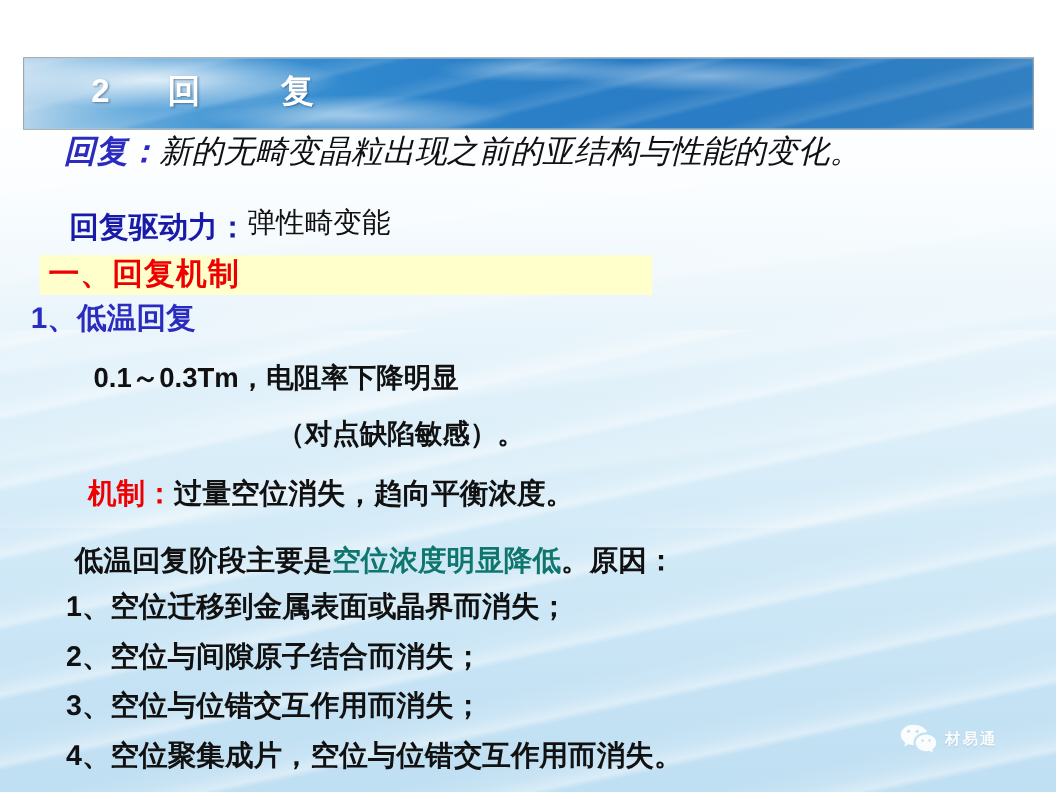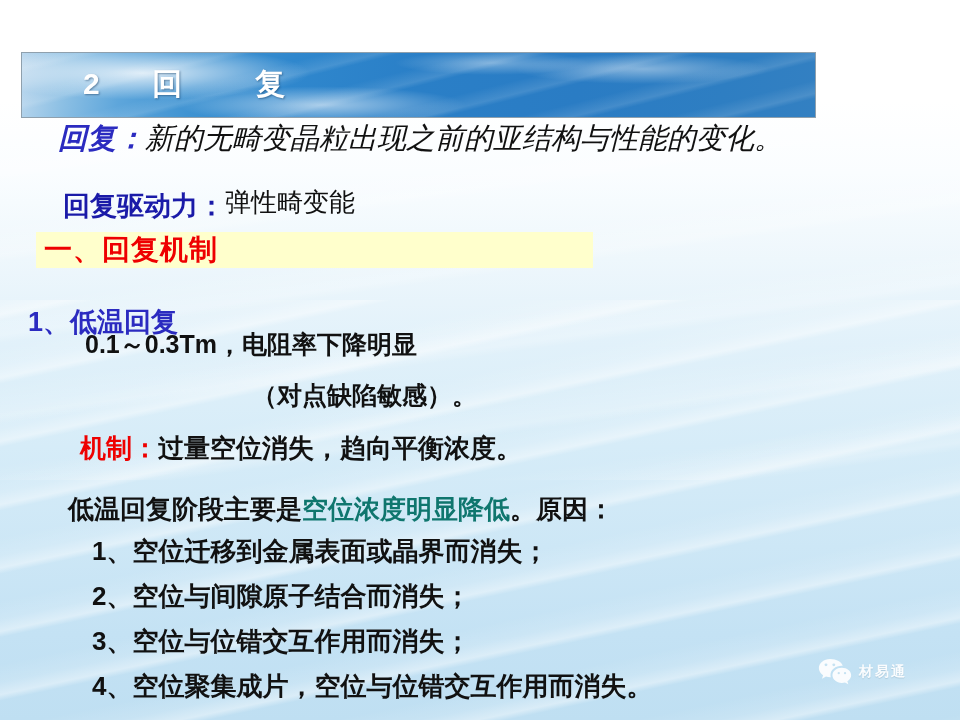--- a/index.html
+++ b/index.html
@@ -62,21 +62,21 @@
         rgba(255,255,255,0.00) 80px);
     opacity: 0.5;
     pointer-events: none;
   }
 
   
   .banner {
     position: absolute;
     left: 21px;
     top: 52px;
-    width: 795px;
+    width: 919px;
     height: 66px;
     border: 1px solid #8fa0ad;
     box-sizing: border-box;
     background:
       
       radial-gradient(ellipse 240px 38px at 120px 20px, rgba(255,255,255,0.80), rgba(255,255,255,0) 70%),
       radial-gradient(ellipse 200px 26px at 300px 52px, rgba(255,255,255,0.55), rgba(255,255,255,0) 72%),
       radial-gradient(ellipse 170px 20px at 620px 16px, rgba(255,255,255,0.42), rgba(255,255,255,0) 75%),
       radial-gradient(ellipse 130px 16px at 470px 10px, rgba(255,255,255,0.35), rgba(255,255,255,0) 75%),
       linear-gradient(100deg,
@@ -170,21 +170,20 @@
     letter-spacing: 1px;
   }
 
   
   #subheading-low-temp {
     left: 28px; top: 273px;
     font-size: 27px;
     line-height: 32px;
     font-weight: bold;
     font-family: "Liberation Sans", "DejaVu Sans", sans-serif;
-    margin-top: 33px;
   }
 
   
   #line-tm {
     left: 85px; top: 328px;
     font-size: 25px;
     line-height: 32px;
     font-weight: bold;
   }
   #line-tm .mono {
@@ -211,21 +210,21 @@
   #line-summary {
     left: 68px; top: 494px;
     font-size: 26px;
     line-height: 32px;
     font-weight: bold;
   }
 
   
   .reason {
     position: absolute;
-    left: 92px;
+    left: 60px;
     white-space: nowrap;
     font-family: "Liberation Serif", "DejaVu Serif", serif;
     font-size: 26px;
     line-height: 32px;
     font-weight: bold;
     color: #111111;
     text-align: center;
   }
   .reason .num {
     font-family: "Liberation Sans", "DejaVu Sans", sans-serif;

